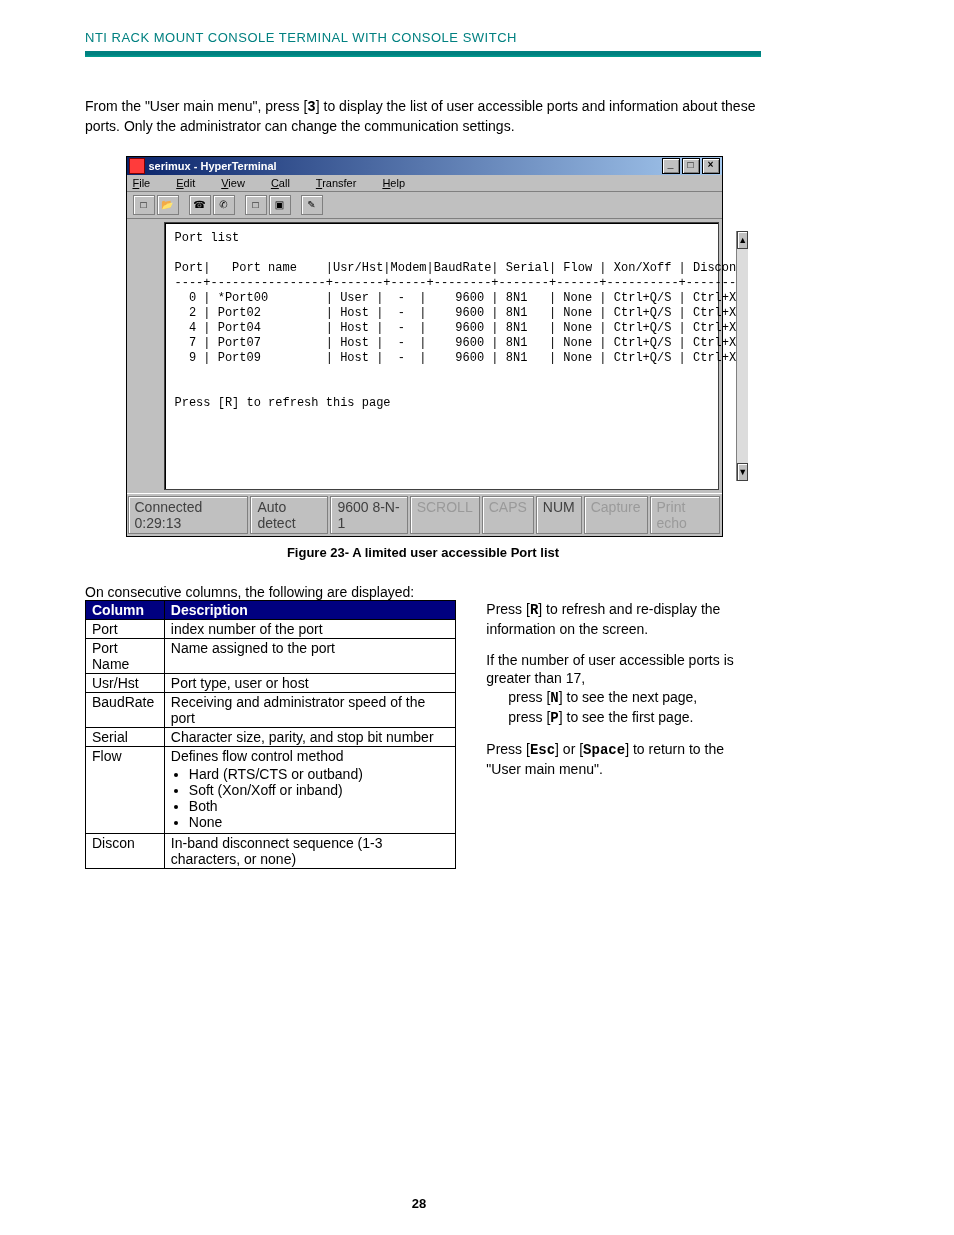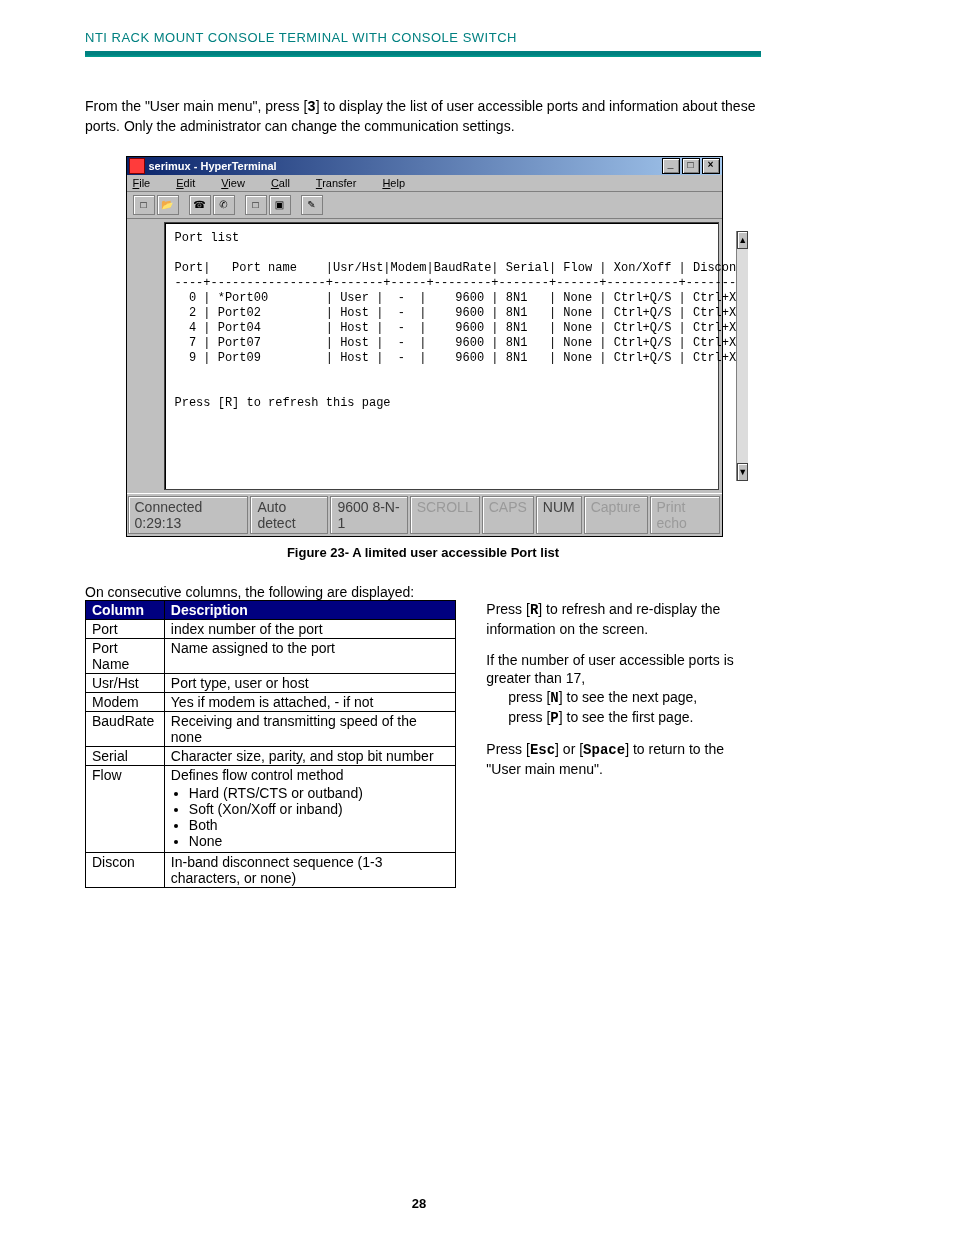--- a/index.html
+++ b/index.html
@@ -302,26 +302,22 @@
           </tr>
           <tr>
             <td>Port Name</td>
             <td>Name assigned to the port</td>
           </tr>
           <tr>
             <td>Usr/Hst</td>
             <td>Port type, user or host</td>
           </tr>
           <tr>
-            <td>Modem</td>
-            <td>Yes if modem is attached,  -  if not</td>
-          </tr>
-          <tr>
             <td>BaudRate</td>
-            <td>Receiving and transmitting speed of the none</td>
+            <td>Receiving and administrator speed of the port</td>
           </tr>
           <tr>
             <td>Serial</td>
             <td>Character size,  parity, and stop bit number</td>
           </tr>
           <tr>
             <td>Flow</td>
             <td>
               <div>Defines flow control method</div>
               <ul>

